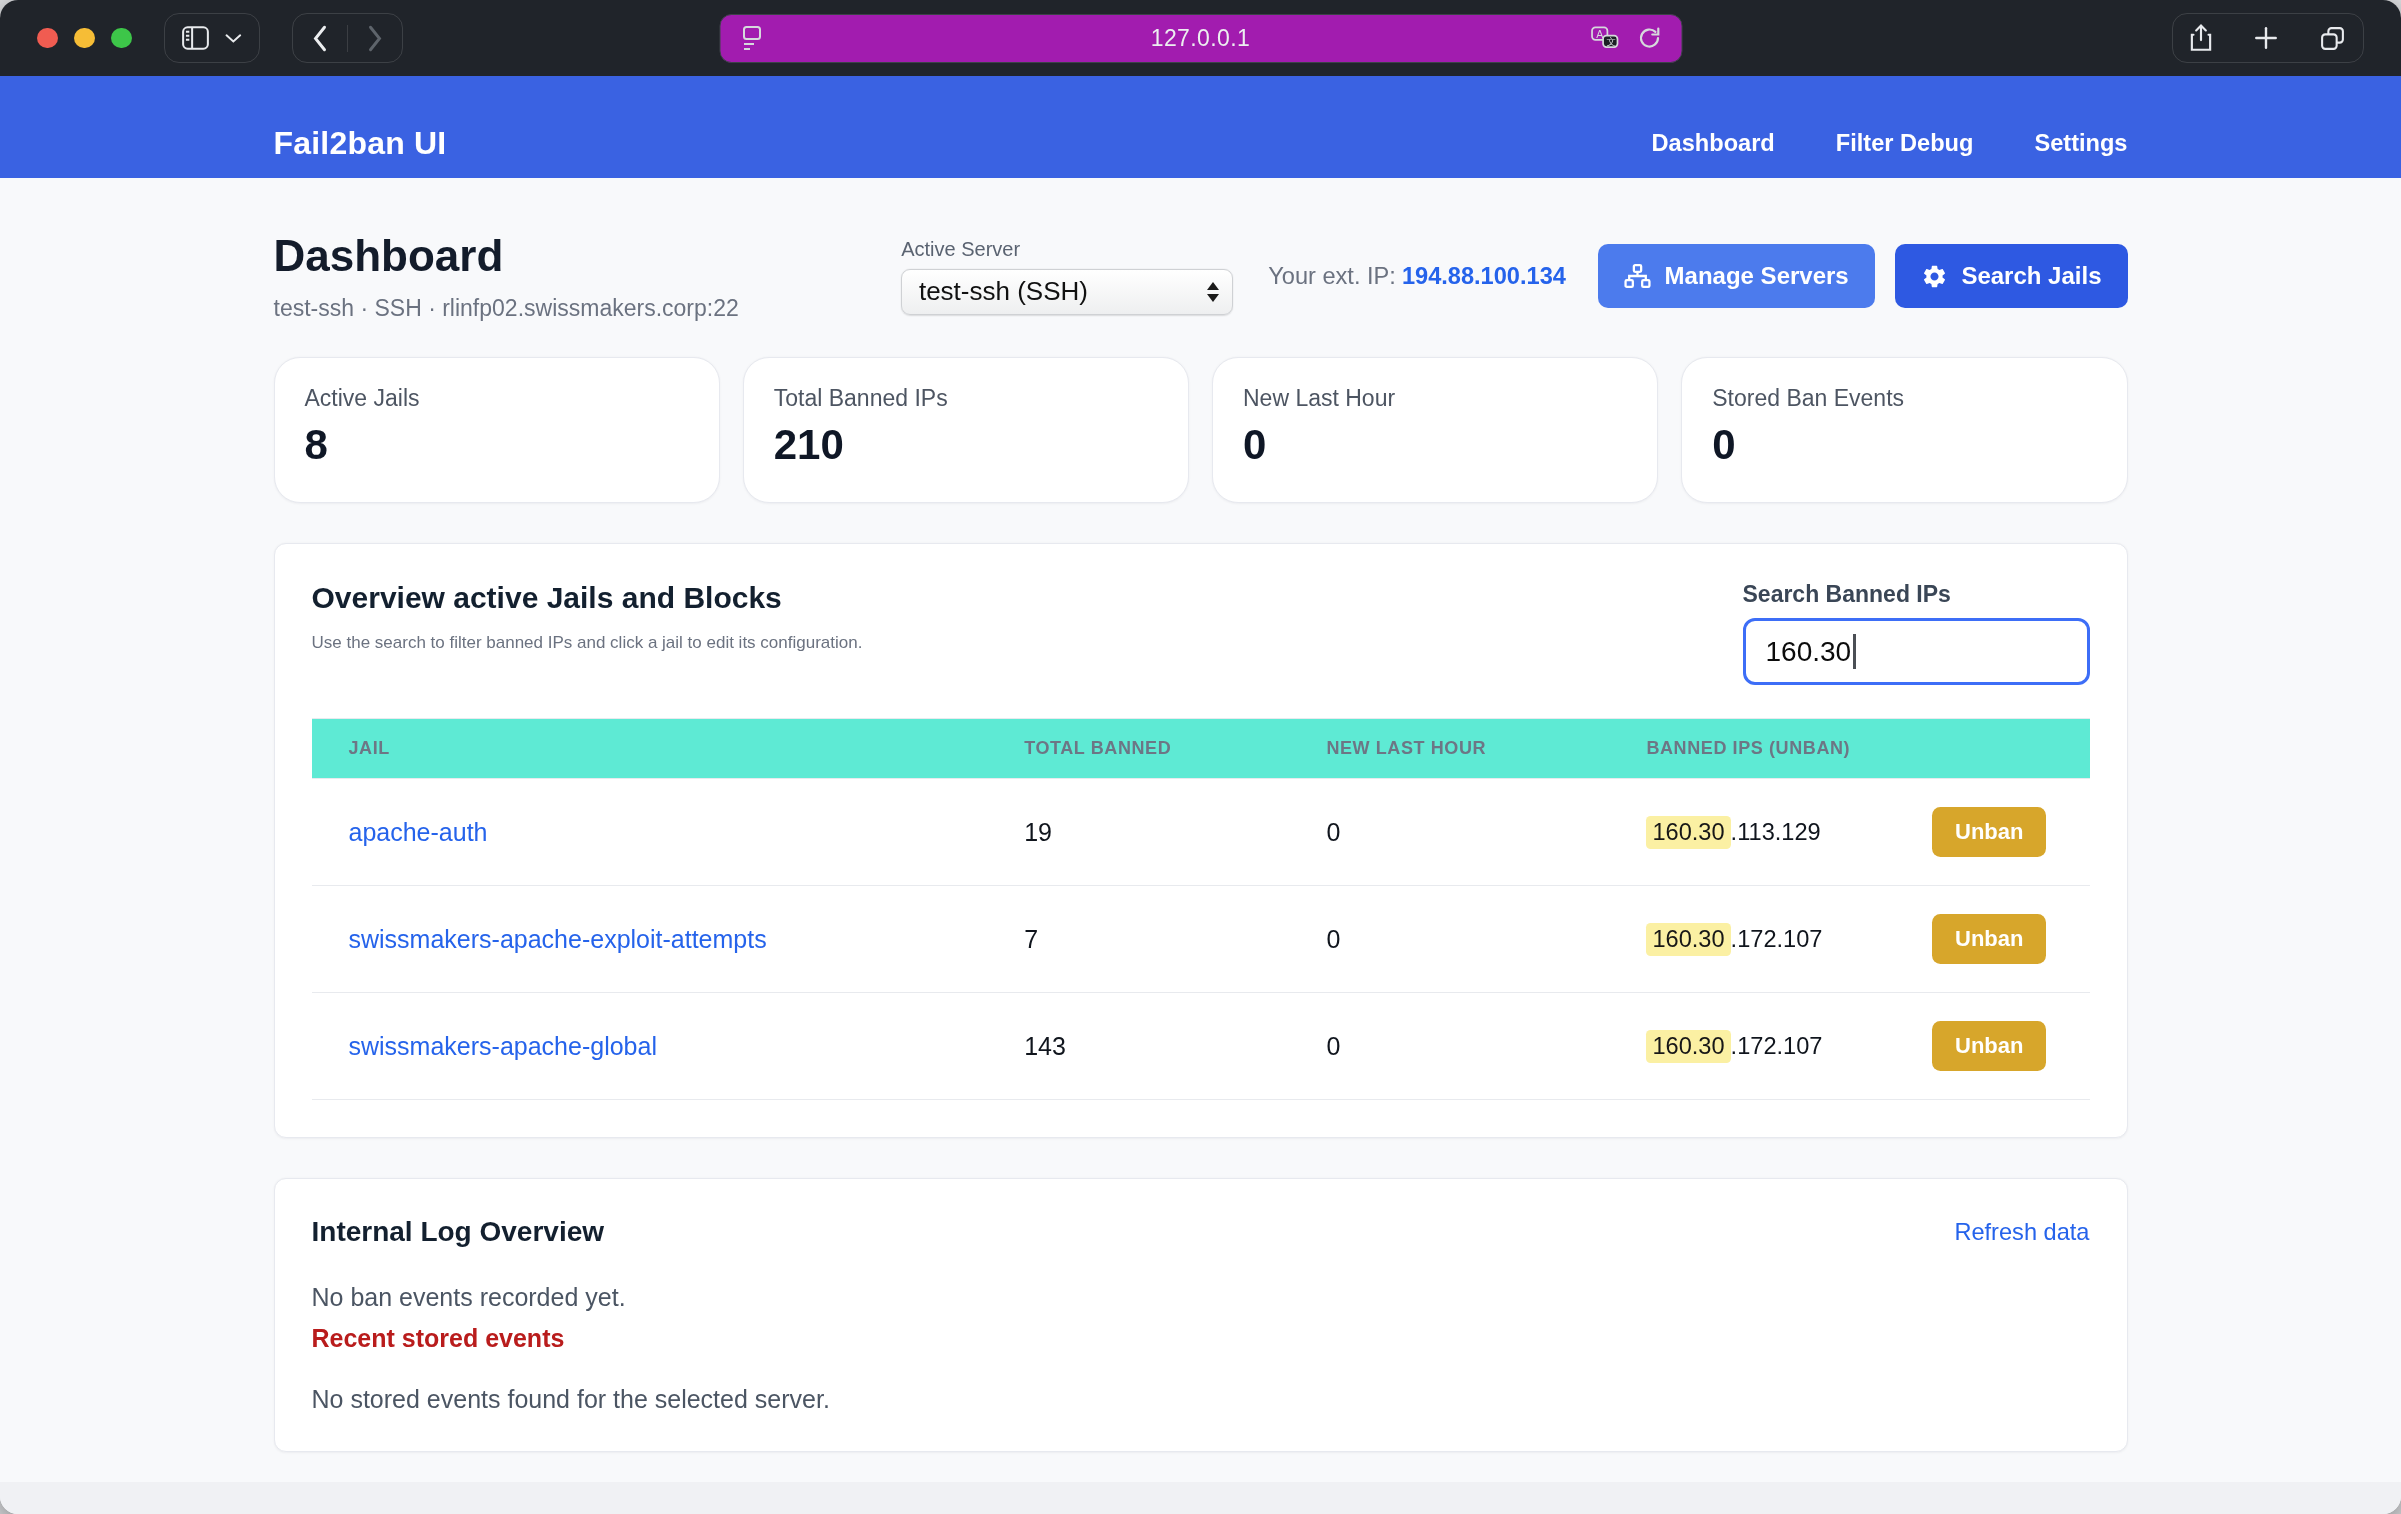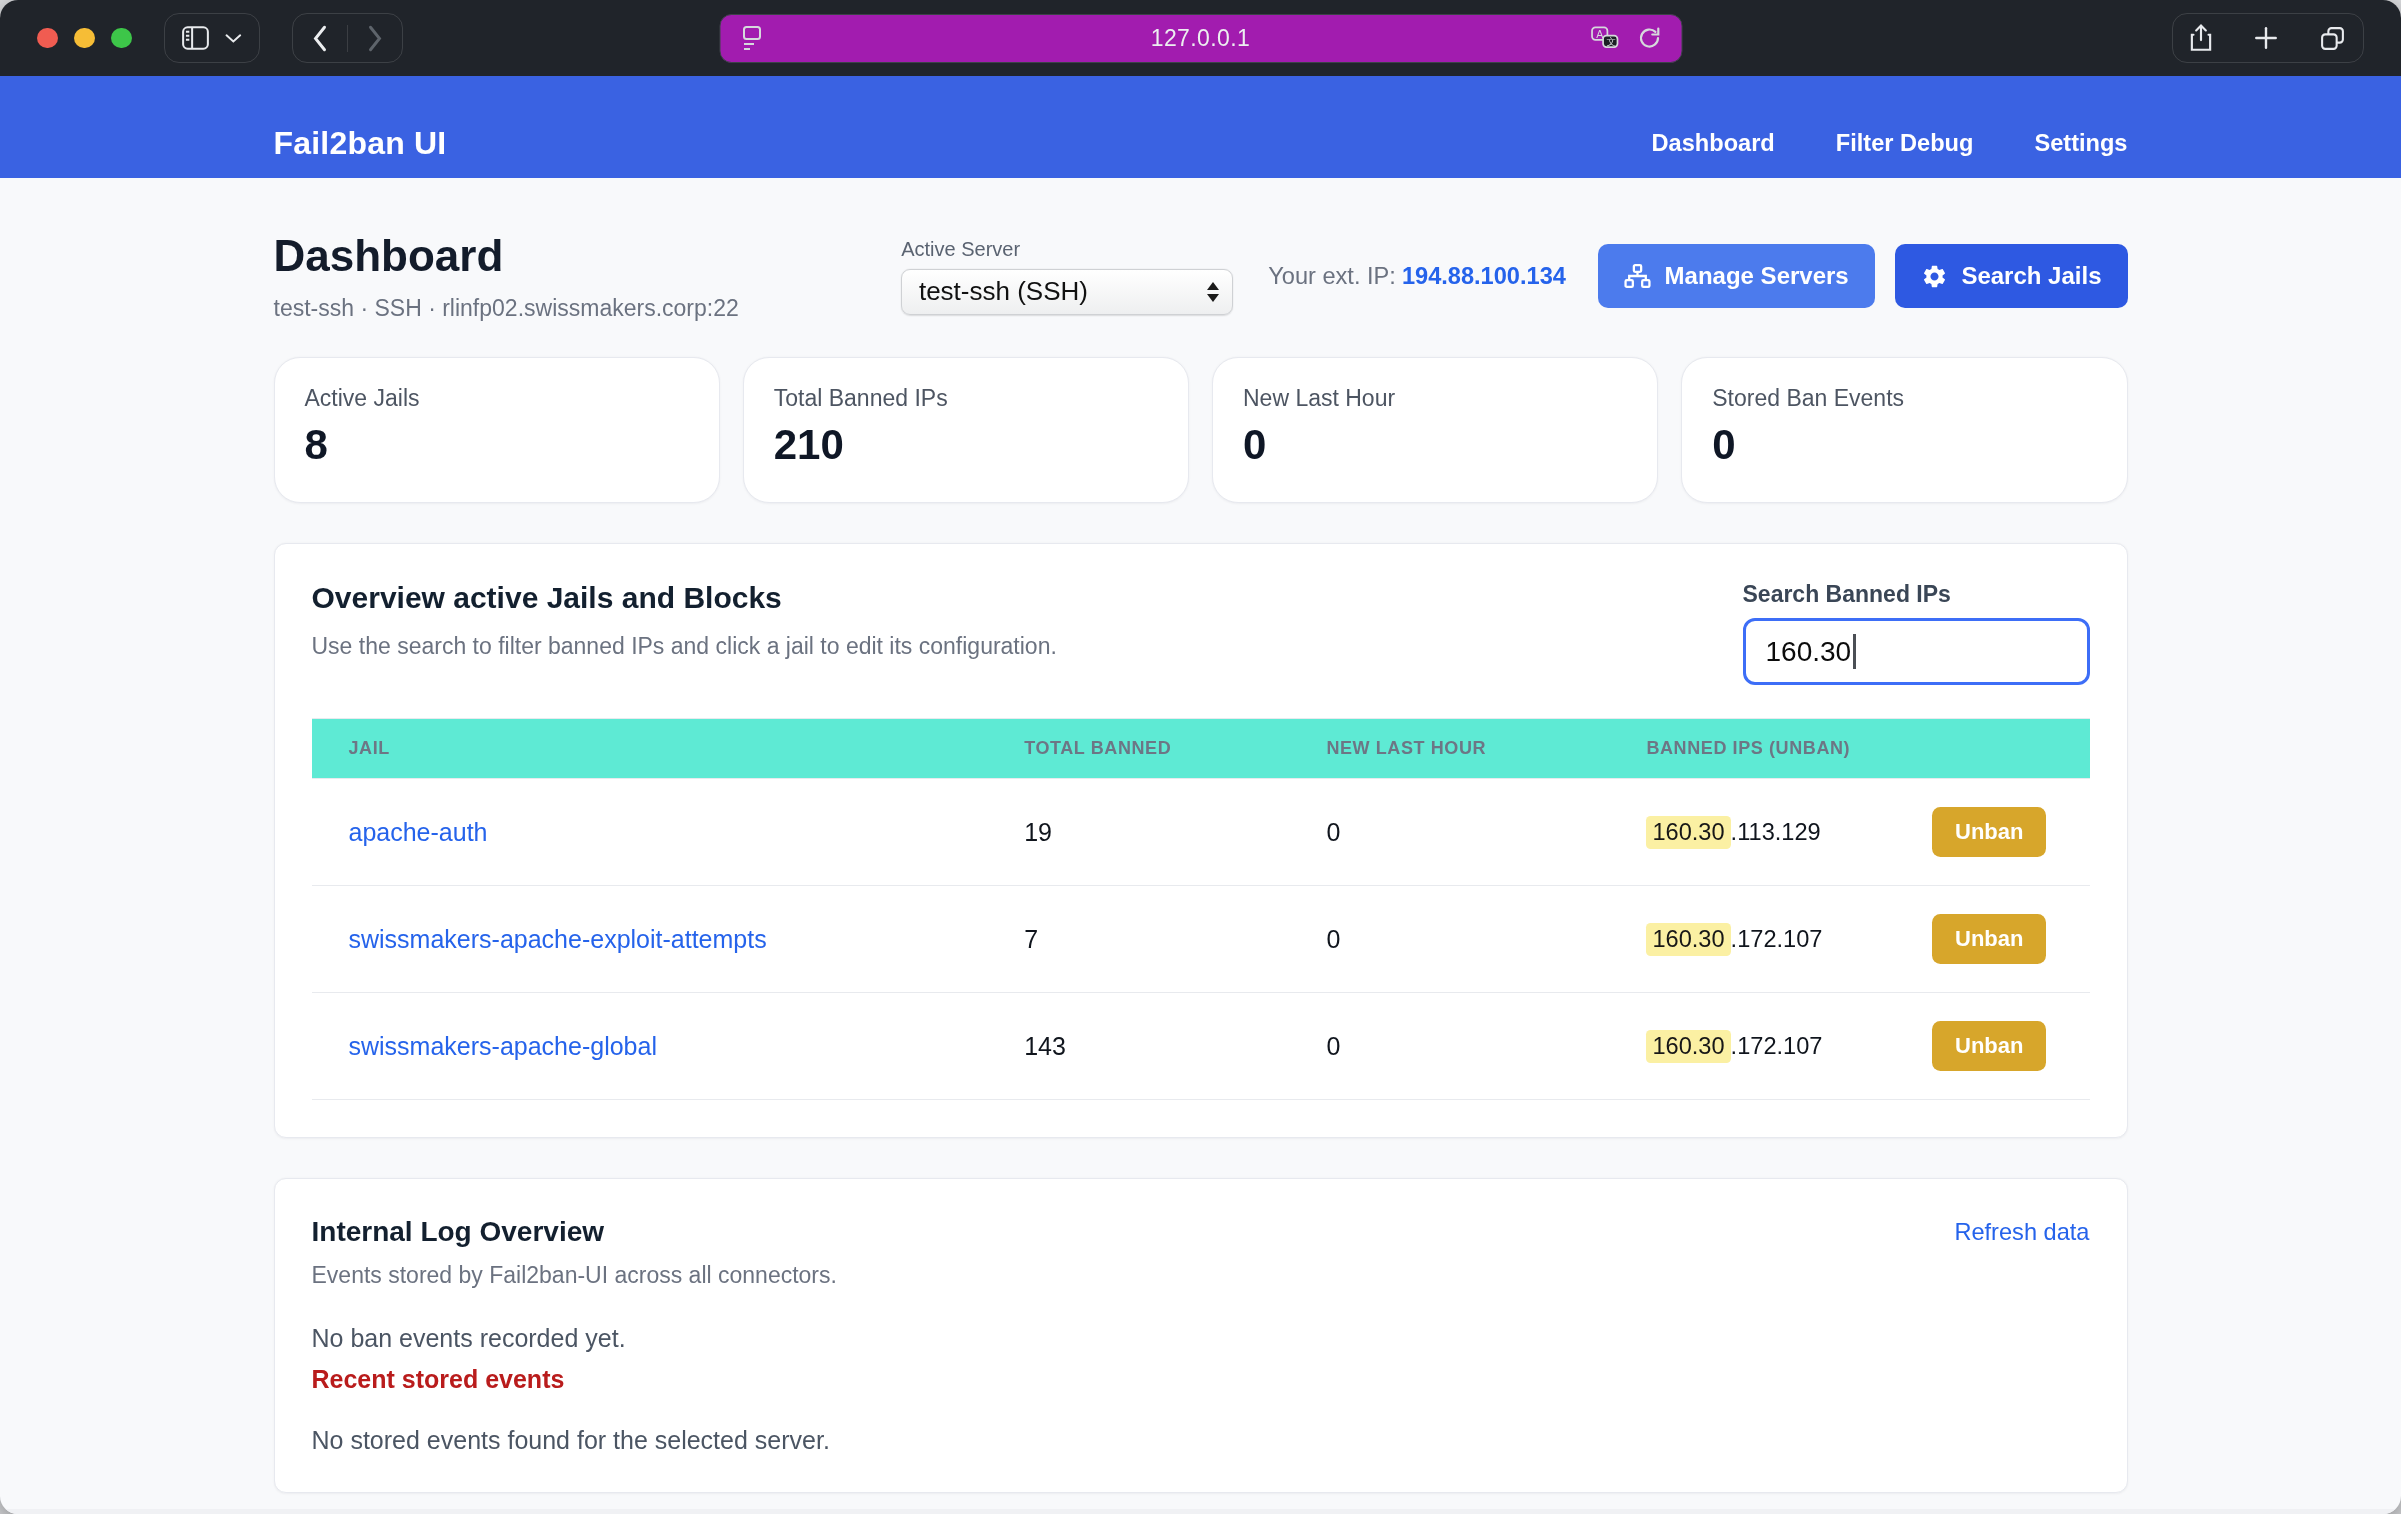--- a/index.html
+++ b/index.html
@@ -58,21 +58,21 @@
   .stats { display:grid; grid-template-columns:repeat(4,1fr); gap:23px; margin-top:35px; }
   .card { background:#fff; border:0.8px solid #e7e9ef; border-radius:12px; box-shadow:0 0.8px 2.3px rgba(16,24,40,.05); }
   .stat-card { padding:27px 30px 33px;border-radius:26px; }
   .stat-label { font-size:23px; color:#4d5562; }
   .stat-value { font-size:42px; font-weight:700; color:#0f1726; margin-top:9px; }
 
   
   .panel { margin-top:40px; padding:37px; }
   .panel-head { display:flex; }
   .panel-title { font-size:30px; font-weight:700; color:#13202f; }
-  .panel-sub { font-size:23px; color:#6b7280; margin-top:18px; }
+  .panel-sub { font-size:17px; color:#6b7280; margin-top:18px; }
   .search-wrap { margin-left:auto; width:347px; }
   .search-label { font-size:23px; font-weight:600; color:#3a4656; }
   .search-box { margin-top:10.7px; height:67px; background:#fff; border:3.8px solid #3d6ef7; border-radius:12px;
                 display:flex; align-items:center; padding:0 20px; cursor:text; }
   .search-box .val { font-size:28px; color:#0c0c0c; }
   .caret { width:2.3px; height:35px; background:#4b4f55; margin-left:2.3px; animation:blink 1.1s step-end infinite; }
   @keyframes blink { 50% { opacity:0; } }
 
   .table { margin-top:33px; }
   .thead, .trow { display:grid; grid-template-columns:38% 17% 18% 27%; align-items:center; }
@@ -322,21 +322,20 @@
             </span>
           </div>
         </div>
       </div>
 
       <div class="card panel">
         <div class="log-head">
           <span class="panel-title" style="font-size:28px;">Internal Log Overview</span>
           <a class="refresh-link">Refresh data</a>
         </div>
-        <div class="log-sub">Events stored by Fail2ban-UI across all connectors.</div>
         <div class="log-msg">No ban events recorded yet.</div>
         <div class="log-recent">Recent stored events</div>
         <div class="log-msg2">No stored events found for the selected server.</div>
       </div>
 
     </div>
     <div class="bottom-strip"></div>
   </div>
 </div>
 

